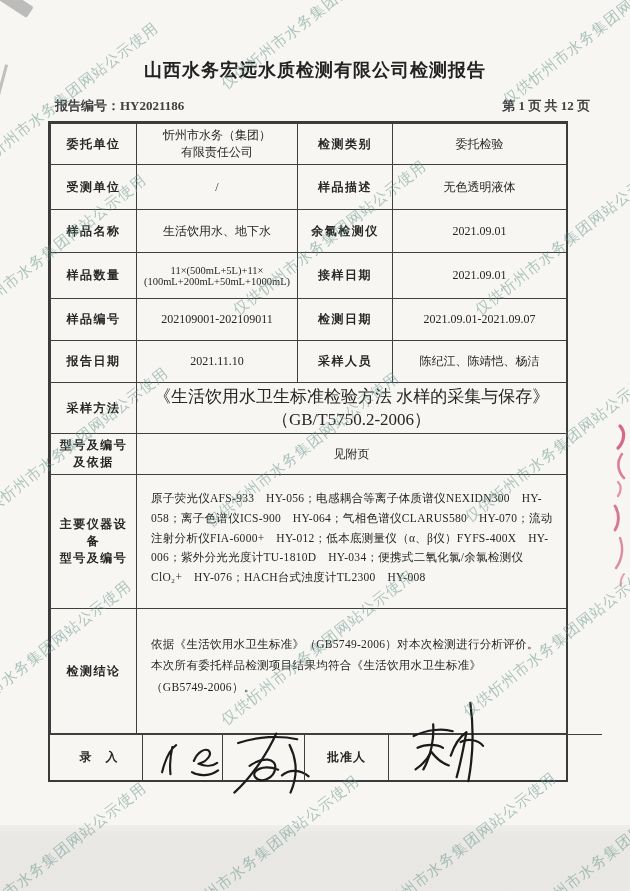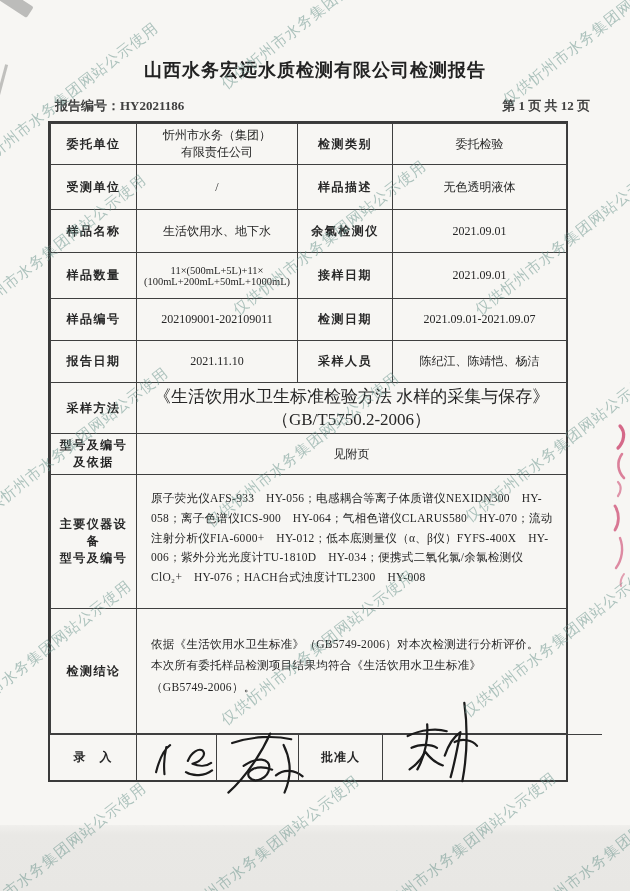--- a/index.html
+++ b/index.html
@@ -32,21 +32,21 @@
   tr.r3 td,tr.r3 th{height:43px;} tr.r4 td,tr.r4 th{height:46px;}
   tr.r5 td,tr.r5 th{height:42px;} tr.r6 td,tr.r6 th{height:42px;}
   tr.r7 td,tr.r7 th{height:42px;} tr.r8 td,tr.r8 th{height:41px;}
   tr.r9 td{height:134px;} tr.r9 th{height:134px;}
   tr.r10 td{height:125px;} tr.r10 th{height:125px;}
   td.small { font-size:10.5px; letter-spacing:0; }
   td.method { font-size:17px; letter-spacing:0;font-family:Liberation Serif, serif; }
   td.instruments { text-align:left; font-size:11.5px; line-height:1.72; padding:8px 12px 14px 14px; letter-spacing:.3px; }
   td.conclusion { text-align:left; vertical-align:top; font-size:11.5px; line-height:1.85; padding:25px 12px 0 14px; letter-spacing:.3px; }
 
-  .sig-row { display:flex; width:552px; height:46px; border-top:1px solid #3f3f3f; }
+  .sig-row { display:flex; width:552px; height:46px; border-top:1px solid #3f3f3f;padding-left:6px; }
   .sig-cell { border-left:1px solid #3f3f3f; display:flex; align-items:center; justify-content:center;
     position:relative; overflow:visible; }
   .sig-cell:first-child { border-left:none; }
   .sig-label { font-size:12px; font-weight:bold; letter-spacing:1px; color:#262626; white-space:pre; }
   .c1{width:86px;} .c2{width:80px;} .c3{width:82px;} .c4{width:82px;} .c5{width:84px;} .c6{width:102px;}
   .sig-svg { position:absolute; pointer-events:none; }
   .sig-svg path { fill:none; stroke:#1b1b1b; stroke-width:2.3; stroke-linecap:round; stroke-linejoin:round; }
   #sig1 { left:6px; top:2px; }
   #sig2 { left:-2px; top:-6px; }
   #sig3 { left:2px; top:-38px; }

